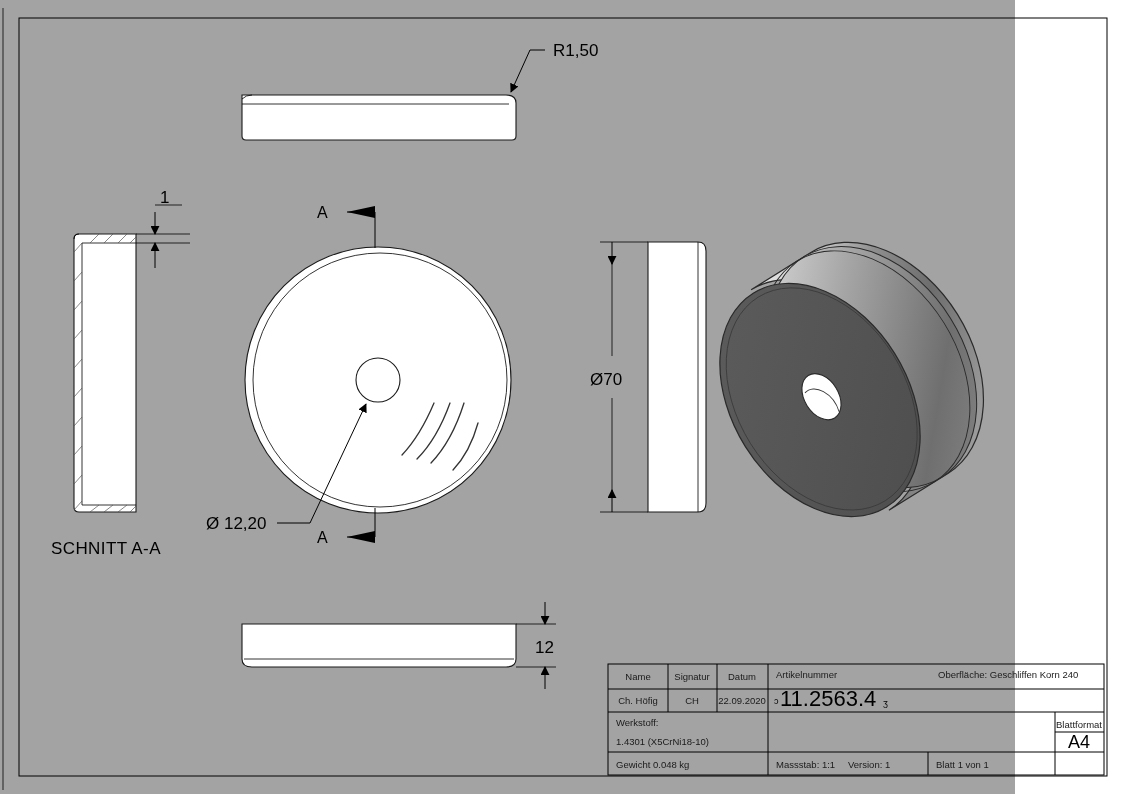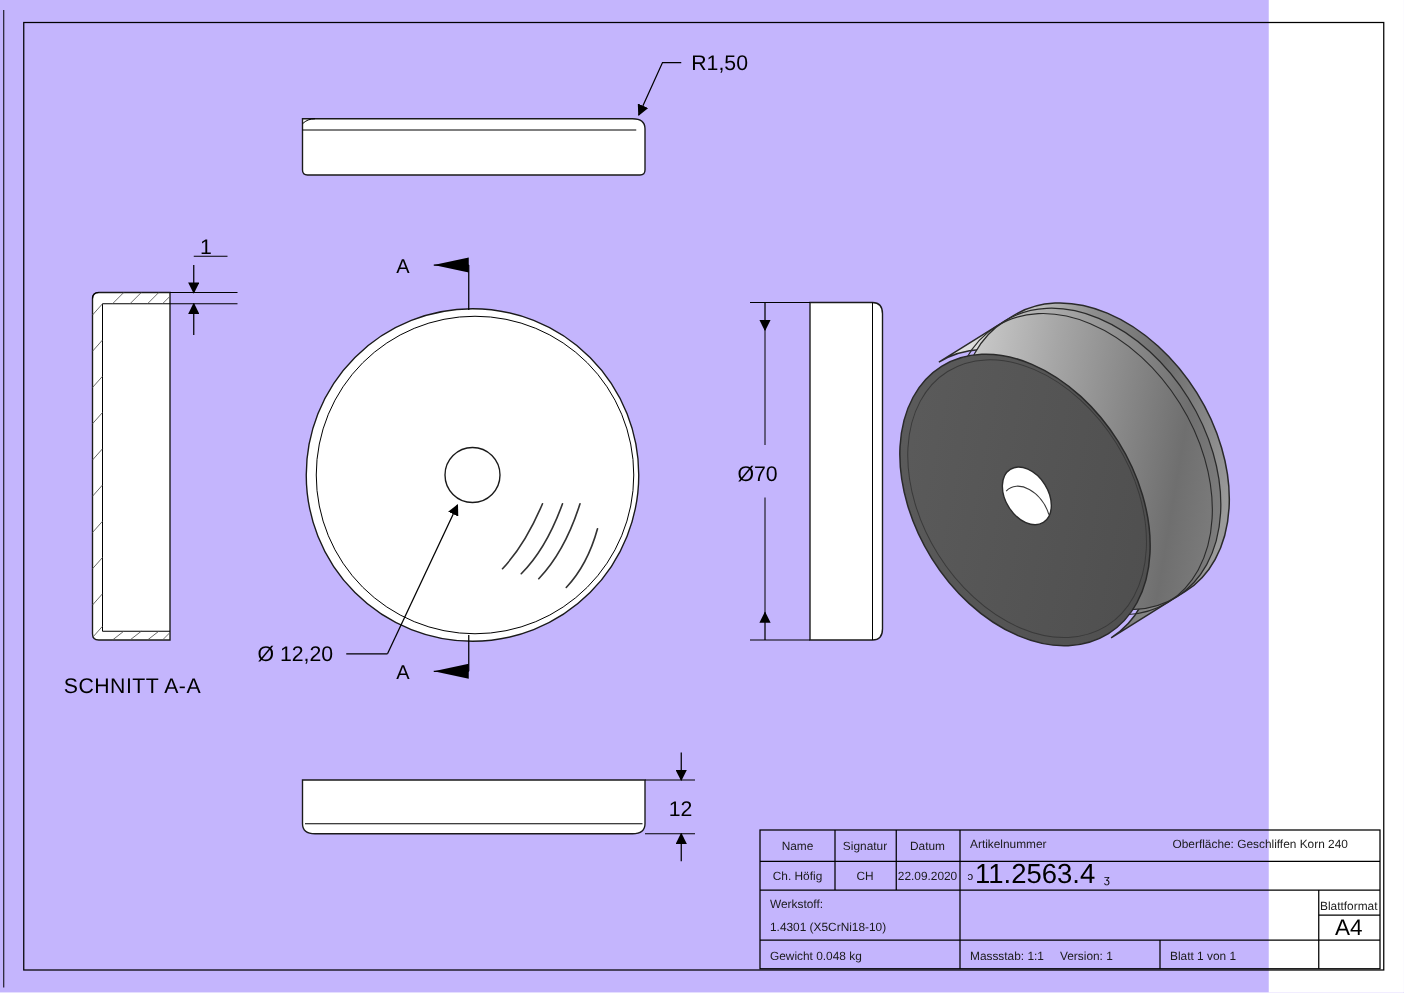--- a/index.html
+++ b/index.html
@@ -11,21 +11,21 @@
     width: 1123px;
     height: 794px;
     font-family: "Liberation Sans", sans-serif;
     color: #000000;
     overflow: hidden;
   }
   #sheet {
     position: relative;
     width: 1015px;
     height: 794px;
-    background: #c4b5fd;
+    background: #a3a3a3;
   }
   #drawing-svg {
     position: absolute;
     left: 0;
     top: 0;
     width: 1123px;
     height: 794px;
   }
   .dim-text {
     font-family: "Liberation Sans", sans-serif;

